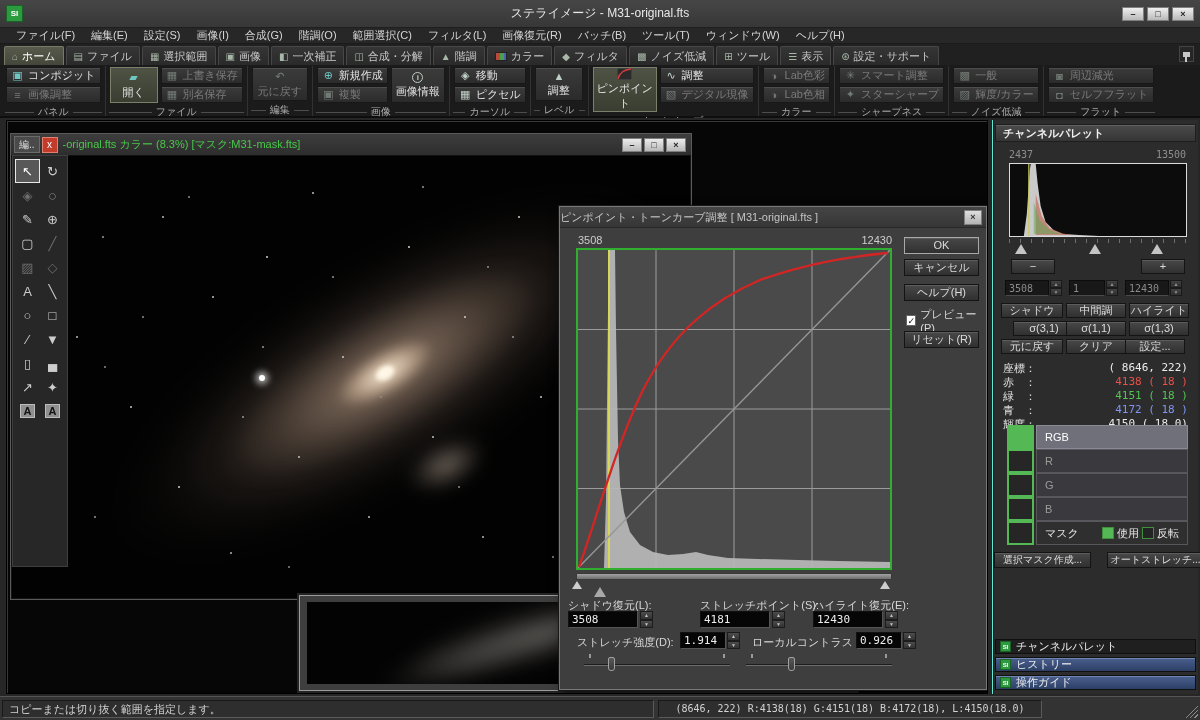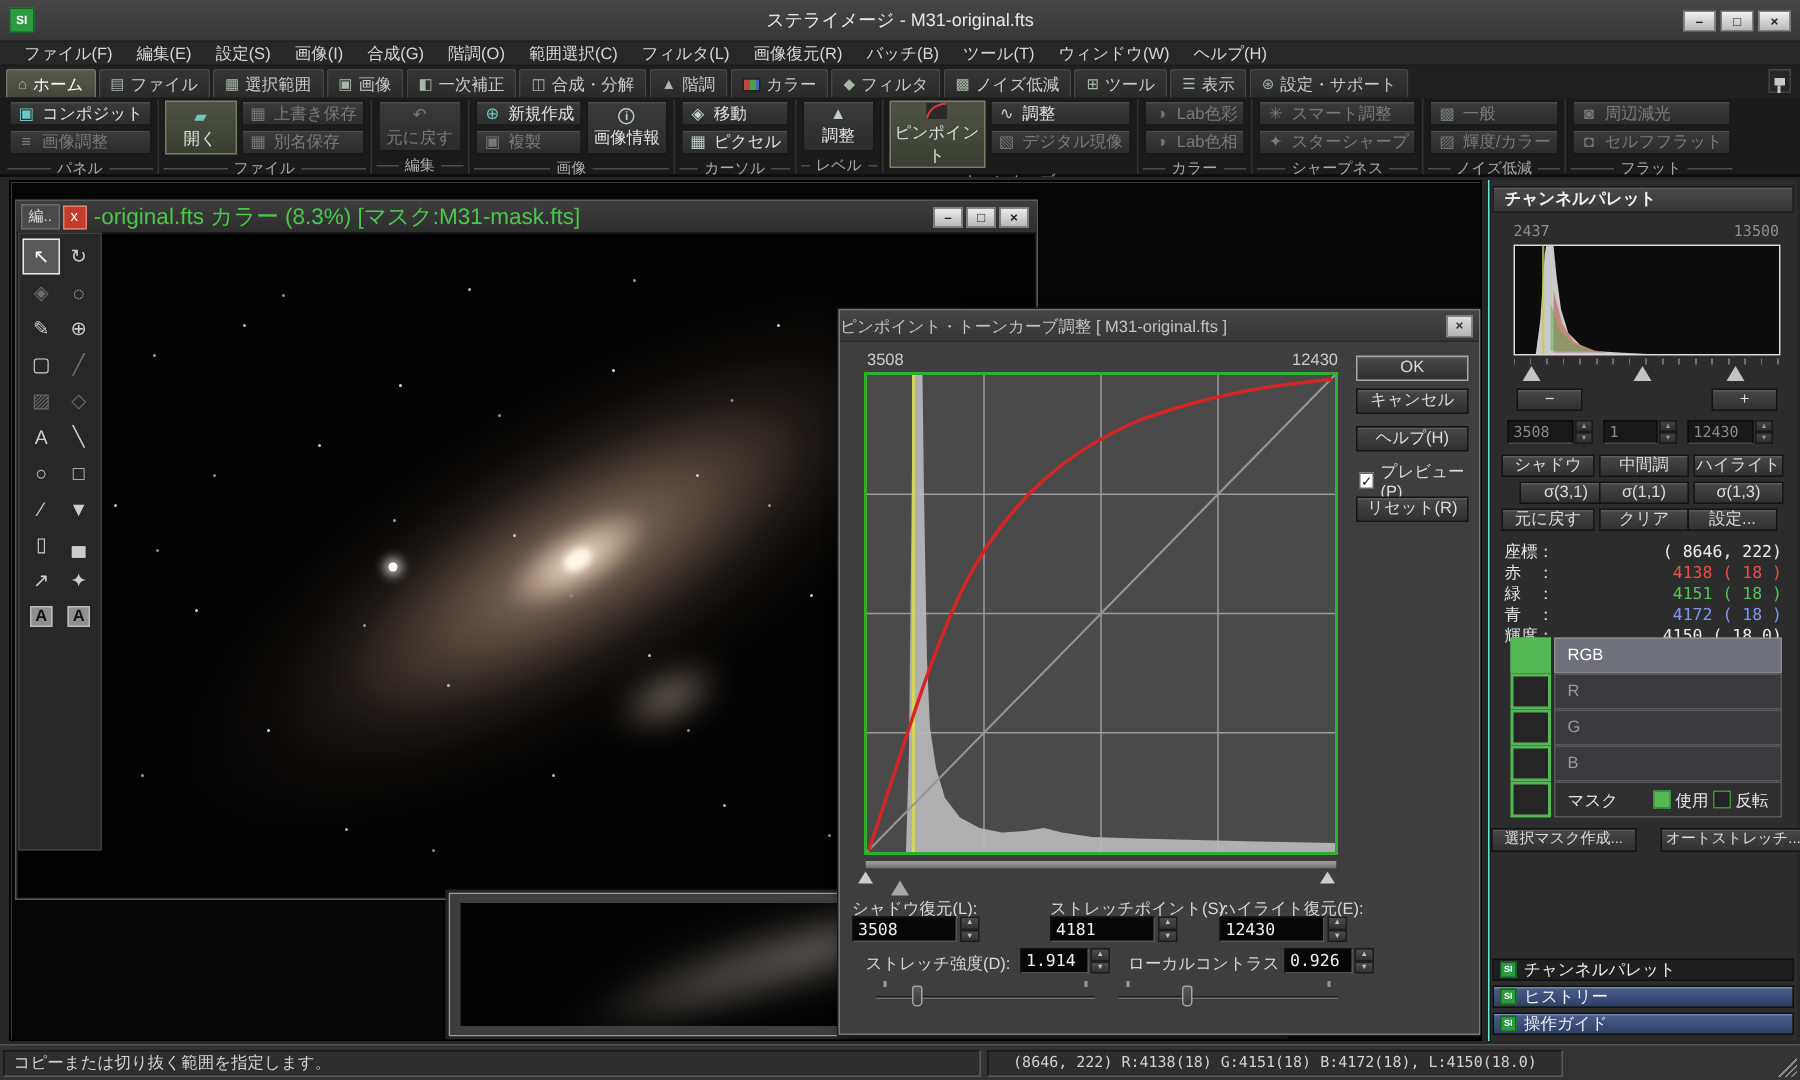--- a/index.html
+++ b/index.html
@@ -49,21 +49,21 @@
 
 
 .workspace{position:absolute;top:118px;bottom:24px;left:0;right:0;background:#262626}
 .mdi{position:absolute;left:6px;top:2px;width:982px;bottom:2px;background:#060606;border:1px solid #000;box-shadow:inset 1px 1px 0 #383838;overflow:hidden}
 
 
 .imgwin{position:absolute;left:3px;top:12px;width:682px;height:467px;background:#141414;border:1px solid #5a5a5a;z-index:1}
 .iw-tb{height:22px;background:linear-gradient(#3d3d3d,#2d2d2d);border-bottom:1px solid #111;display:flex;align-items:center;padding:0 3px}
 .iw-tab{background:#4a4a4a;border:1px solid #6a6a6a;color:#ddd;font-size:10px;padding:0 4px;height:17px;line-height:16px}
 .iw-close{width:16px;height:16px;background:#c23b2b;color:#fff;font-size:10px;text-align:center;line-height:14px;border:1px solid #e08070;margin:0 5px 0 2px}
-.iw-title{color:#49c849;font-size:15px;flex:1;white-space:nowrap;overflow:hidden}
+.iw-title{color:#49c849;font-size:11px;flex:1;white-space:nowrap;overflow:hidden}
 .iw-btns{display:flex;gap:2px;margin-right:2px}
 .iw-btn{width:20px;height:14px;background:linear-gradient(#ececec,#b8b8b8);border:1px solid #7e7e7e;color:#222;font-size:9px;line-height:12px;text-align:center;font-weight:bold}
 .iw-content{position:absolute;left:1px;right:1px;top:22px;bottom:1px;background:#020202;overflow:hidden}
 
 
 .gx{position:absolute;border-radius:50%}
 .g-outer{left:55%;top:49%;width:620px;height:215px;transform:translate(-50%,-50%) rotate(-31deg);background:radial-gradient(closest-side,rgba(130,108,92,.55),rgba(88,72,63,.35) 55%,rgba(48,40,36,.16) 78%,transparent);filter:blur(16px)}
 .g-mid{left:55%;top:49%;width:360px;height:118px;transform:translate(-50%,-50%) rotate(-31deg);background:radial-gradient(closest-side,rgba(188,160,138,.6),rgba(130,108,92,.3) 65%,transparent);filter:blur(10px)}
 .g-core{left:55%;top:49%;width:110px;height:44px;transform:translate(-50%,-50%) rotate(-31deg);background:radial-gradient(closest-side,rgba(255,240,216,.95),rgba(220,190,160,.4) 70%,transparent);filter:blur(5px)}
 .g-nuc{left:55%;top:49%;width:20px;height:13px;transform:translate(-50%,-50%) rotate(-31deg);background:#fff7e6;filter:blur(2px)}

